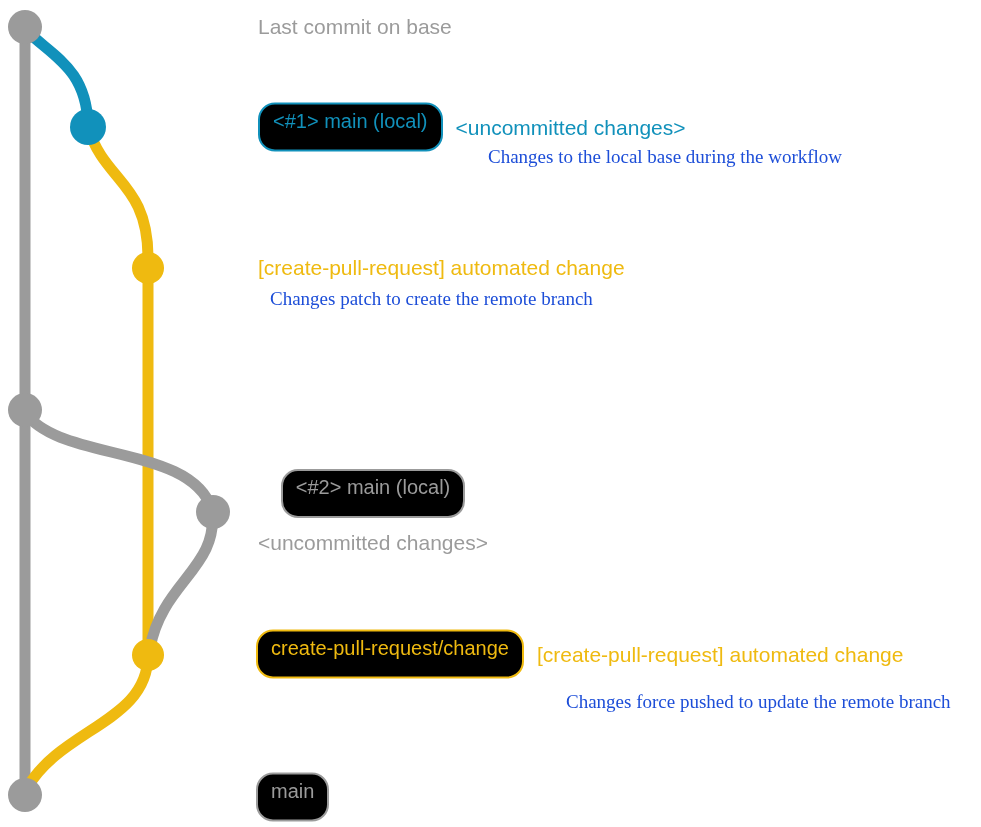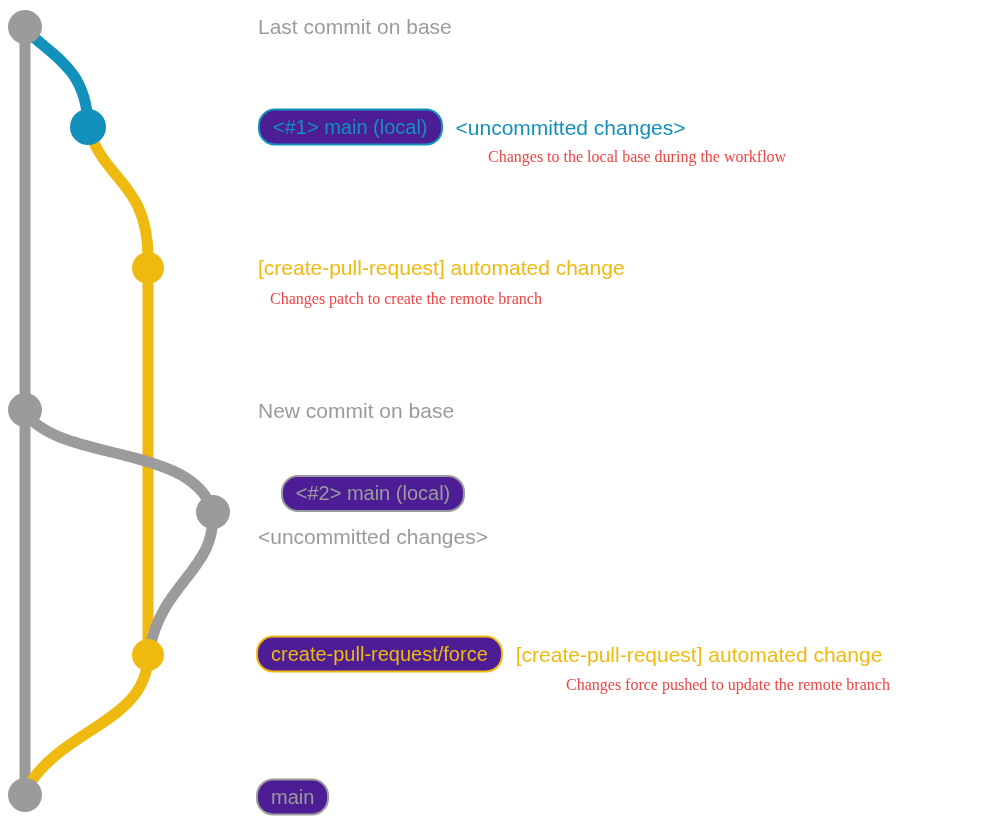--- a/index.html
+++ b/index.html
@@ -10,30 +10,30 @@
     overflow:hidden;
     font-family:"Liberation Sans", sans-serif;
   }
   .graph { position:absolute; left:0; top:0; }
   .abs { position:absolute; transform:translateY(-50%); white-space:nowrap; }
   .row-flex { display:flex; align-items:center; gap:13px; }
   .tag {
     display:inline-block;
     border:2px solid;
     border-radius:17px;
-    padding:3px 13px 4px 13px;
+    padding:3px 13px 16px 13px;
     font-size:20px;
     line-height:26px;
-    background:#4c1d95;
+    background:#000000;
   }
   .msg { font-size:21px; }
   .desc {
     font-family:"Liberation Serif", serif;
-    font-size:16px;
-    color:#ef4444;
+    font-size:19px;
+    color:#1d4ed8;
   }
   .c-gray   { color:#9b9b9b; }
   .c-blue   { color:#1191bb; }
   .c-yellow { color:#efba10;text-align:center; }
 </style>
 </head>
 <body>
 
 <div class="canvas">
 
@@ -60,30 +60,29 @@
 
   <div class="abs row-flex" style="left:258px; top:127px;">
     <span class="tag c-blue">&lt;#1&gt; main (local)</span>
     <span class="msg c-blue">&lt;uncommitted changes&gt;</span>
   </div>
   <div class="abs desc" style="left:488px; top:157px;">Changes to the local base during the workflow</div>
 
   <div class="abs msg c-yellow" style="left:258px; top:268px;">[create-pull-request] automated change</div>
   <div class="abs desc" style="left:270px; top:299px;">Changes patch to create the remote branch</div>
 
-  <div class="abs msg c-gray" style="left:258px; top:411px;">New commit on base</div>
 
   <div class="abs row-flex" style="left:258px; top:512px;flex-direction:column;">
     <span class="tag c-gray">&lt;#2&gt; main (local)</span>
     <span class="msg c-gray">&lt;uncommitted changes&gt;</span>
   </div>
 
   <div class="abs row-flex" style="left:256px; top:654px;">
-    <span class="tag c-yellow">create-pull-request/force</span>
+    <span class="tag c-yellow">create-pull-request/change</span>
     <span class="msg c-yellow">[create-pull-request] automated change</span>
   </div>
-  <div class="abs desc" style="left:566px; top:685px;">Changes force pushed to update the remote branch</div>
+  <div class="abs desc" style="left:566px; top:702px;">Changes force pushed to update the remote branch</div>
 
   <div class="abs row-flex" style="left:256px; top:797px; gap:28px;">
     <span class="tag c-gray">main</span>
   </div>
 
 </div>
 
 </body></html>

